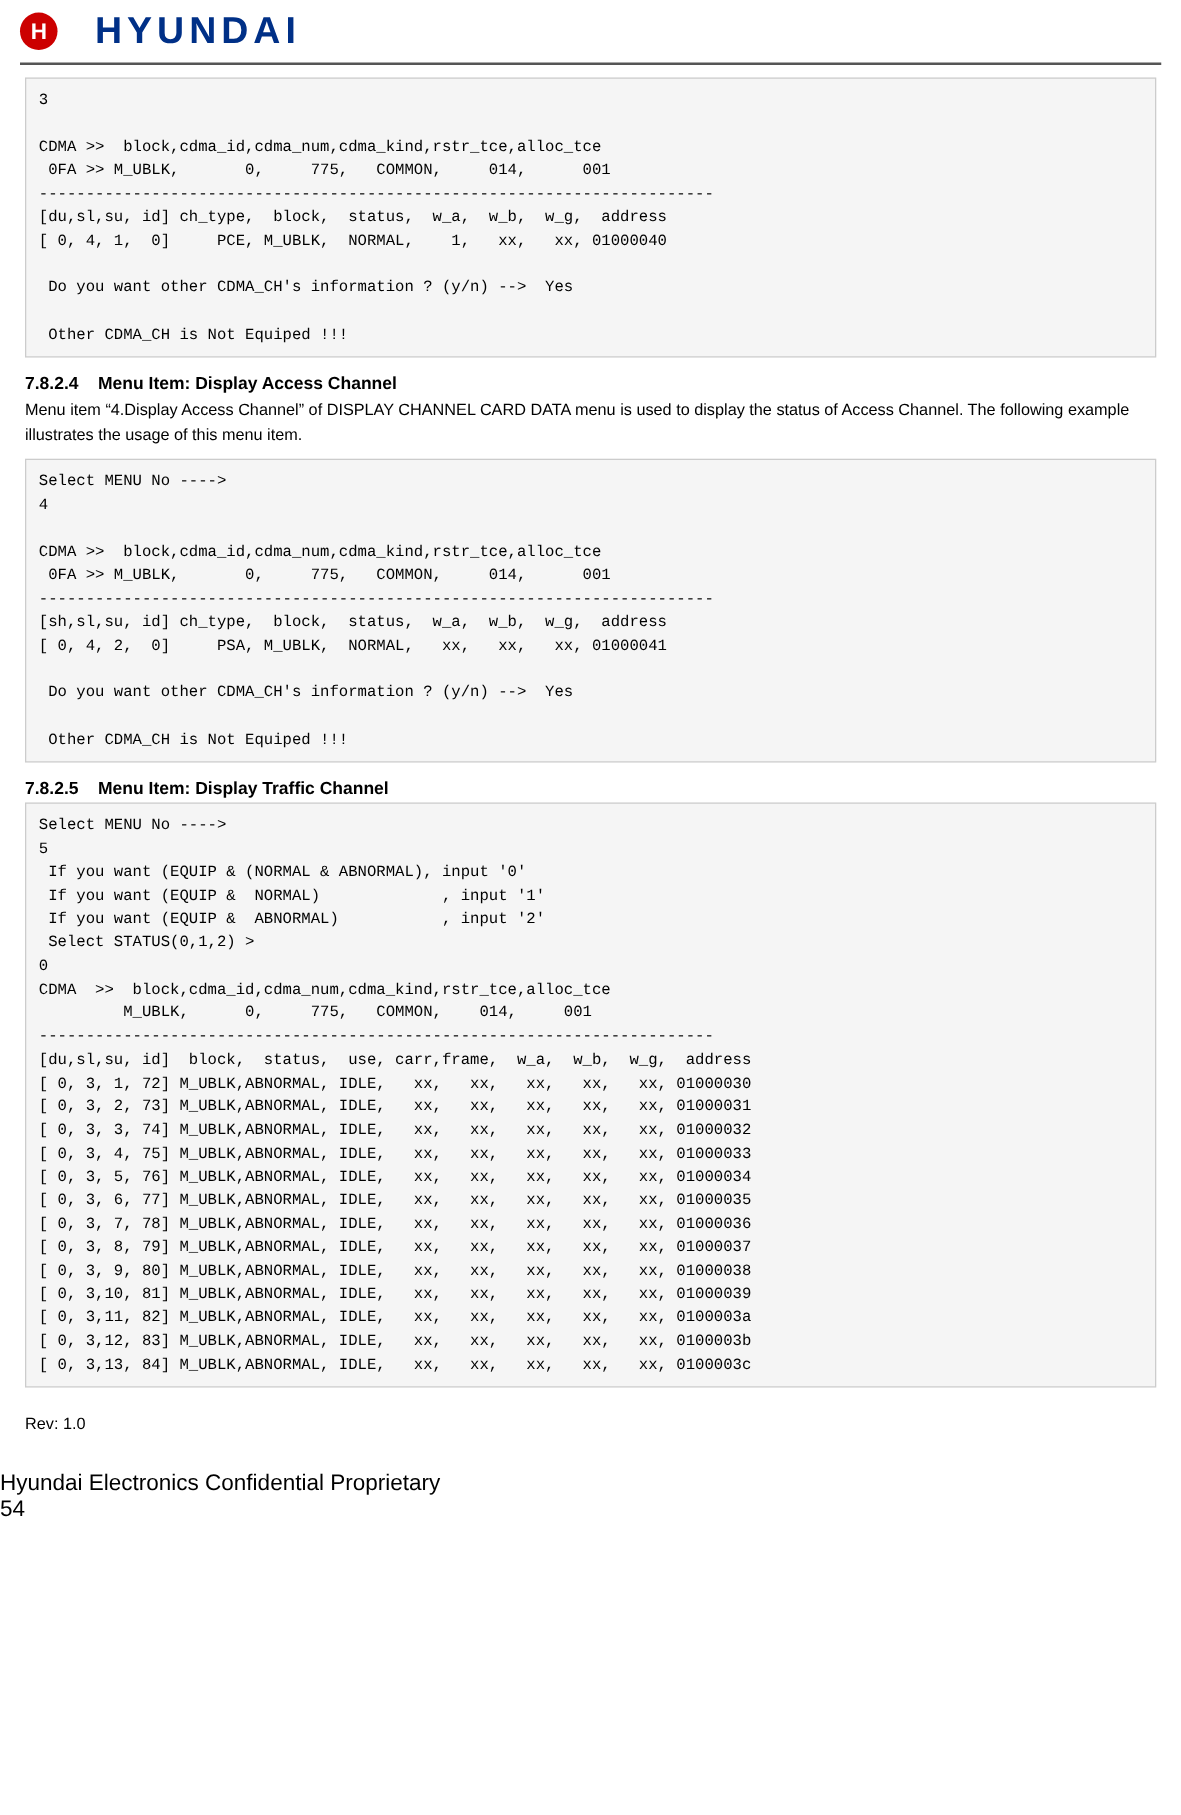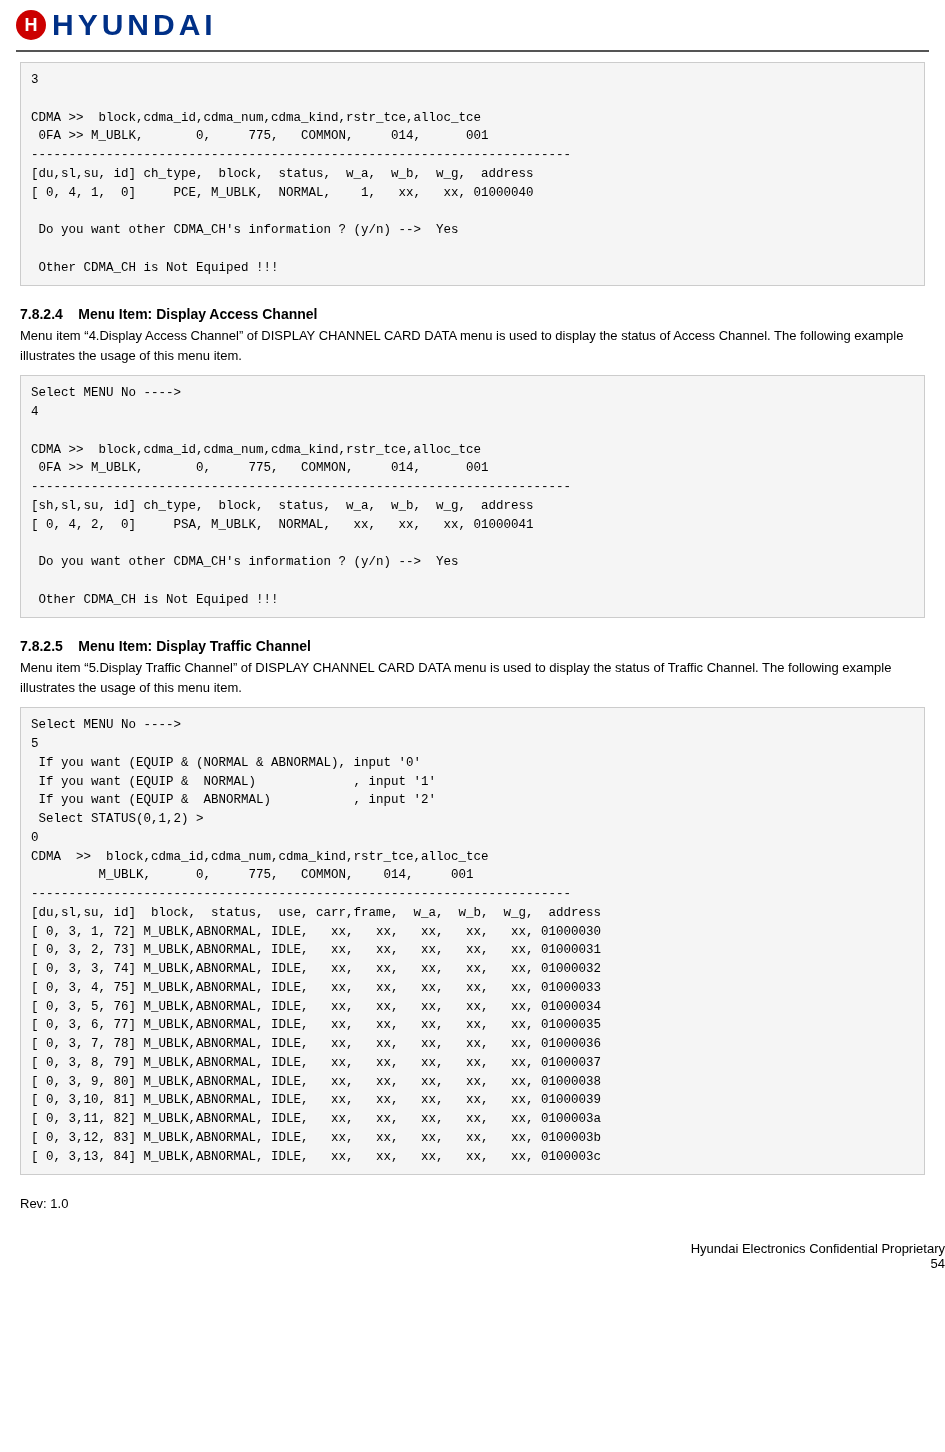--- a/index.html
+++ b/index.html
@@ -25,49 +25,49 @@
       font-size: 12.5px;
       padding: 8px 10px;
       margin-bottom: 12px;
       white-space: pre;
       line-height: 1.5;
     }
     .section-heading {
       font-size: 14px;
       font-weight: bold;
       margin-bottom: 4px;
-      margin-top: 20px;
+      margin-top: 4px;
     }
     .section-body {
       font-size: 13px;
       margin-bottom: 10px;
       line-height: 1.5;
     }
     .footer {
-      text-align: right;
-      font-size: 13px;
+      text-align: left;
+      font-size: 18px;
       margin-top: 10px;
       padding-bottom: 10px;
     }
     .rev-line {
       font-size: 13px;
       margin-top: 21px;
     }
   </style>
 </head>
 <body>
 
 <div>
   <div class="hyundai-logo" style="padding: 8px 16px; display: flex; align-items: center;">
     <div style="position:relative; display:inline-flex; align-items:center; margin-right: 6px;">
       <div style="width:30px; height:30px; background:#CC0000; border-radius:50%; display:flex; align-items:center; justify-content:center;">
         <span style="color:white; font-size:18px; font-weight:bold;">H</span>
       </div>
     </div>
-    <span style="font-size:30px; font-weight:bold; color:#003087; letter-spacing:4px; font-family: Arial, sans-serif;">HYUNDAI</span>
+    <span style="font-size:30px; font-weight:bold; color:#003087; letter-spacing:4px; font-family: Arial, sans-serif; margin-left: 24px;">HYUNDAI</span>
   </div>
   <div style="border-bottom: 2px solid #555; margin: 0 16px;"></div>
 </div>
 
 <div class="content">
 
   <div class="code-block">3
 
 CDMA &gt;&gt;  block,cdma_id,cdma_num,cdma_kind,rstr_tce,alloc_tce
  0FA &gt;&gt; M_UBLK,       0,     775,   COMMON,     014,      001
@@ -92,22 +92,20 @@
 [sh,sl,su, id] ch_type,  block,  status,  w_a,  w_b,  w_g,  address
 [ 0, 4, 2,  0]     PSA, M_UBLK,  NORMAL,   xx,   xx,   xx, 01000041
 
  Do you want other CDMA_CH's information ? (y/n) --&gt;  Yes
 
  Other CDMA_CH is Not Equiped !!!</div>
   </div>
 
   <div>
     <div class="section-heading">7.8.2.5&nbsp;&nbsp;&nbsp; Menu Item: Display Traffic Channel</div>
-    <div class="section-body">Menu item “5.Display Traffic Channel” of DISPLAY CHANNEL CARD DATA menu is used to display the
-status of Traffic Channel. The following example illustrates the usage of this menu item.</div>
     <div class="code-block">Select MENU No ----&gt;
 5
  If you want (EQUIP &amp; (NORMAL &amp; ABNORMAL), input '0'
  If you want (EQUIP &amp;  NORMAL)             , input '1'
  If you want (EQUIP &amp;  ABNORMAL)           , input '2'
  Select STATUS(0,1,2) &gt;
 0
 CDMA  &gt;&gt;  block,cdma_id,cdma_num,cdma_kind,rstr_tce,alloc_tce
          M_UBLK,      0,     775,   COMMON,    014,     001
 ------------------------------------------------------------------------

